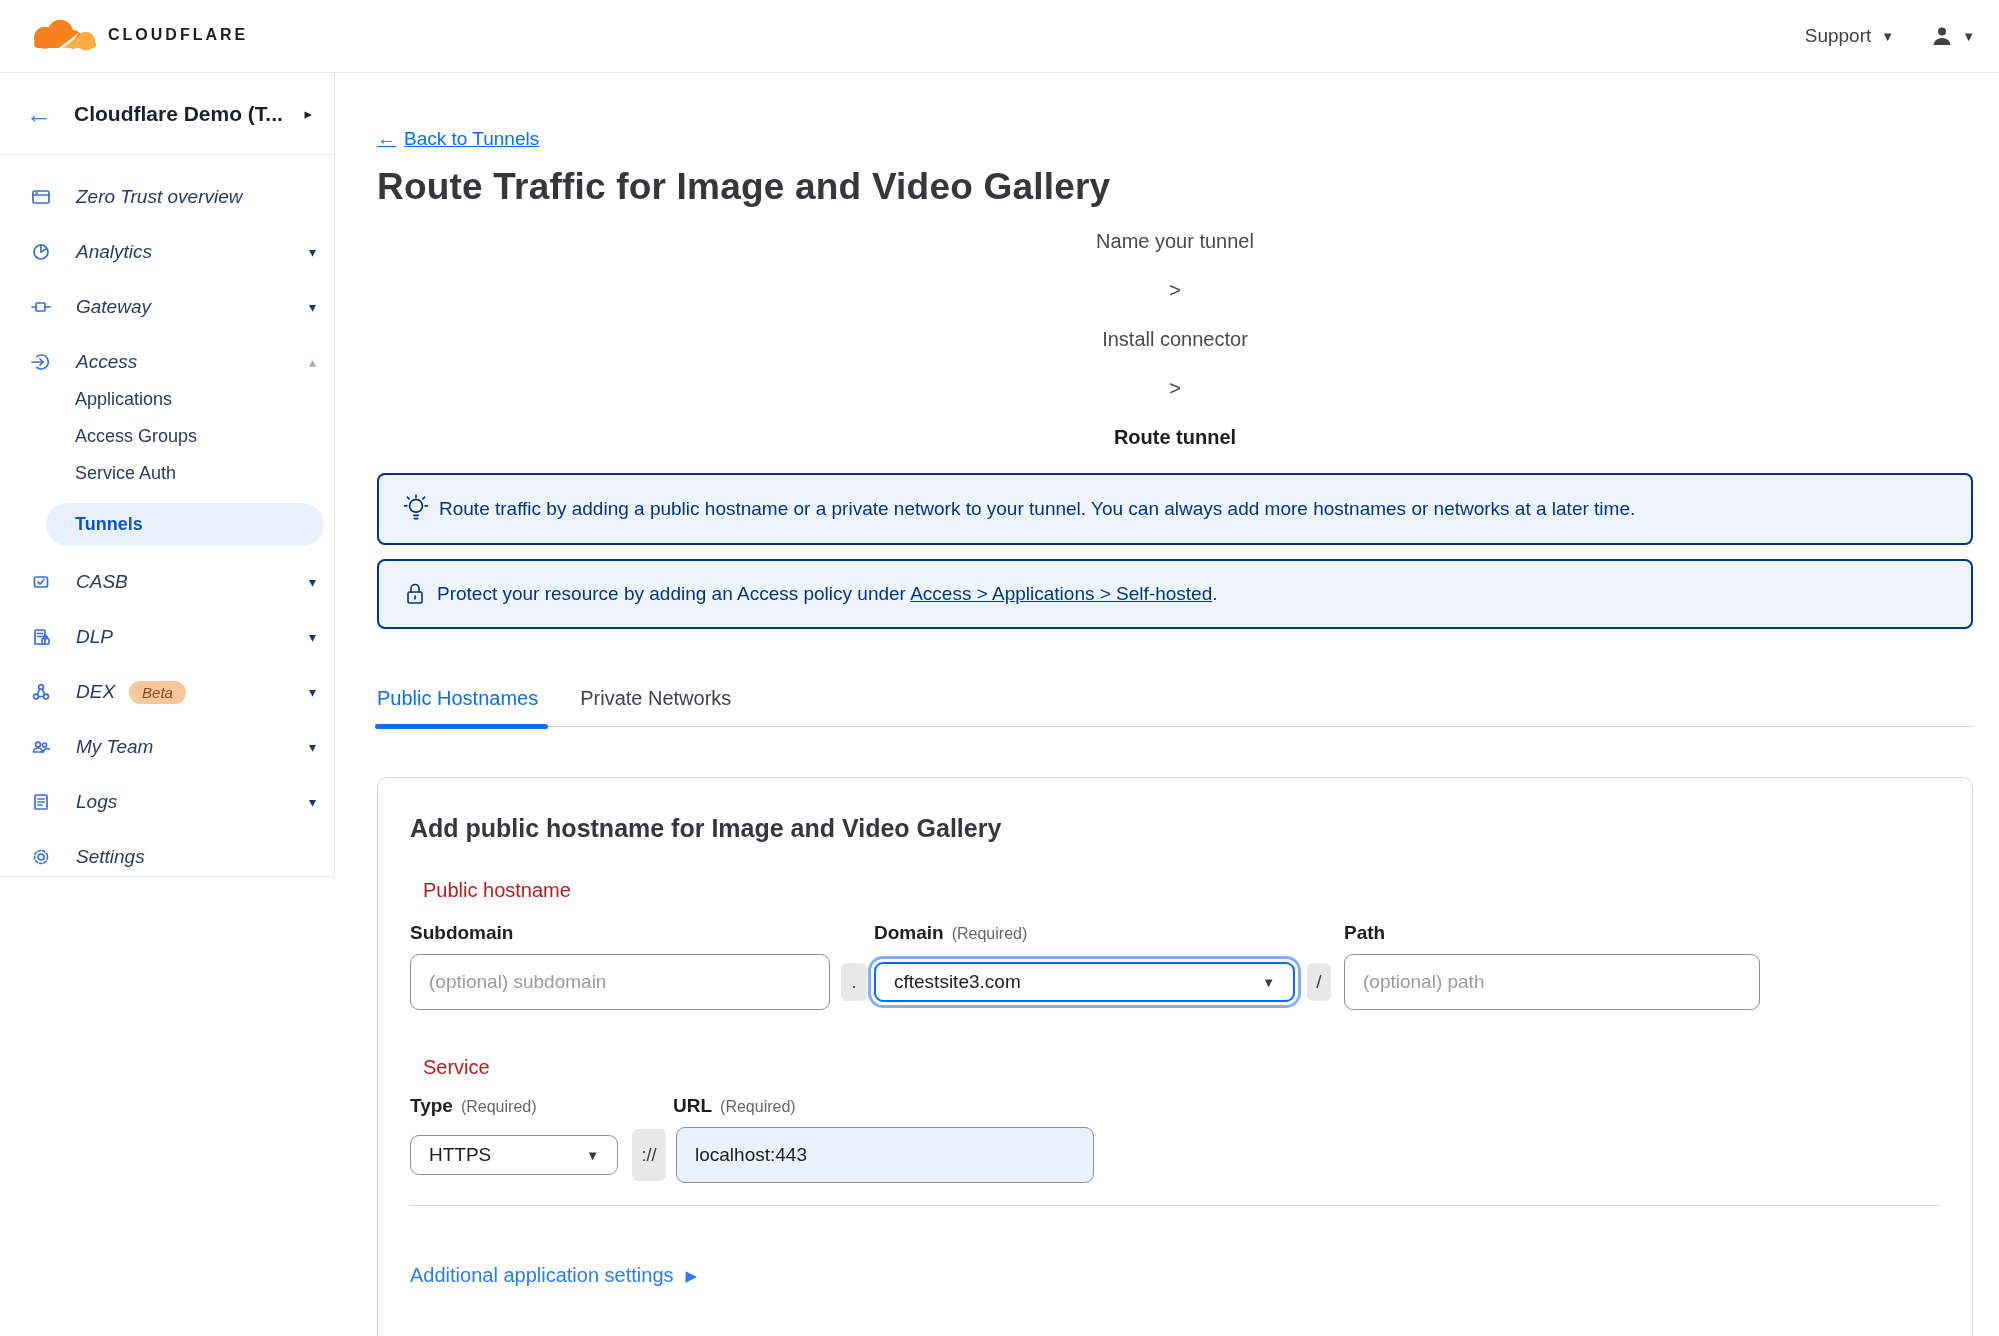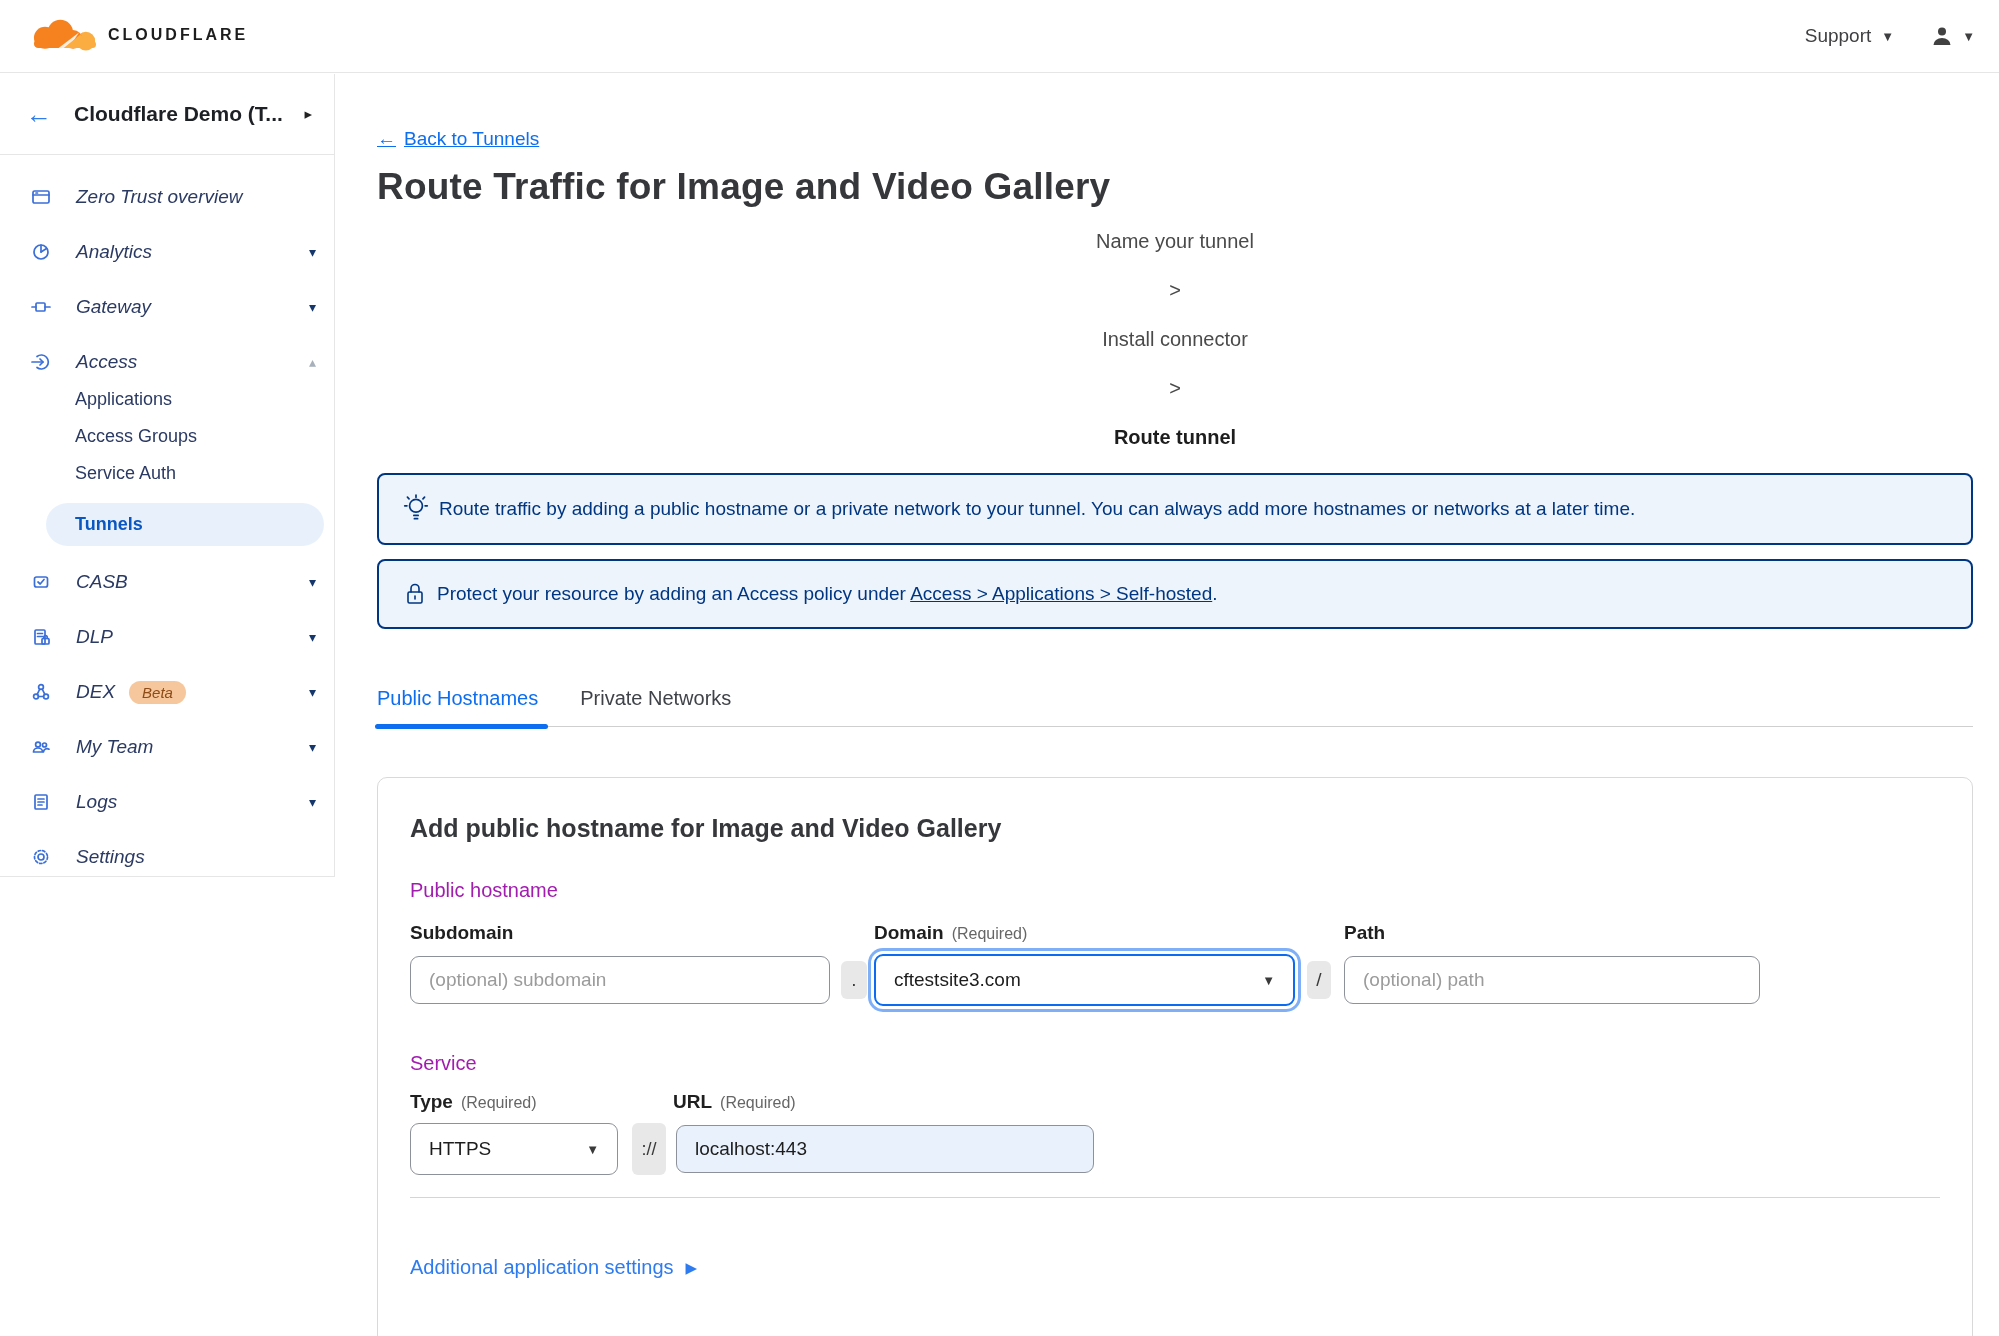--- a/index.html
+++ b/index.html
@@ -87,35 +87,35 @@
   .tab.active::after {
     content:""; position:absolute; left:-2px; right:-10px; bottom:-3px; height:5px;
     background:#0d6ef0; border-radius:3px;
   }
 
   .card {
     margin-top:50px; background:#fff; border:1px solid #d9d9d9; border-radius:10px;
     padding:36px 32px 62px 32px; height:630px;
   }
   .card-heading { font-size:25px; font-weight:bold; color:#36373a; }
-  .section-label { margin-top:36px; font-size:20px; color:#a21caf; }
+  .section-label { margin-top:36px; font-size:20px; color:#b91c1c;margin-left:13px; }
   .label-row { display:flex; margin-top:20px; }
   .f-label { font-size:19px; font-weight:bold; color:#1f1f1f; }
   .req { font-size:16px; font-weight:normal; color:#666; margin-left:8px; }
   .w-sub { width:464px; } .w-dom { width:470px; } .w-typ { width:263px; }
 
   .field-row { display:flex; align-items:center; margin-top:10px; }
   .tinput {
-    height:48px; border:1.5px solid #8d9199; border-radius:9px; background:#fff;
+    height:56px; border:1.5px solid #8d9199; border-radius:9px; background:#fff;
     font-family:"Liberation Sans","DejaVu Sans",sans-serif;
     font-size:19px; color:#1d1d1d; padding:0 18px; outline:none;
   }
   .tinput::placeholder { color:#9b9b9b; }
   .sel {
-    height:52px; border:1.5px solid #8d9199; border-radius:9px; background:#fff;
+    height:40px; border:1.5px solid #8d9199; border-radius:9px; background:#fff;
     display:flex; align-items:center; justify-content:space-between;
     font-size:19px; color:#1d1d1d; padding:0 18px; cursor:pointer;
   }
   .sel .sel-caret { font-size:13px; color:#3a3a3a; }
   .sel.focused {
     border:2px solid #0b6cf1;
     box-shadow:0 0 0 3px #ffffff, 0 0 0 6px rgba(22,110,240,0.55);
   }
   .sep {
     background:#e8e8e8; border-radius:6px; color:#3a3a3a; font-size:19px;

